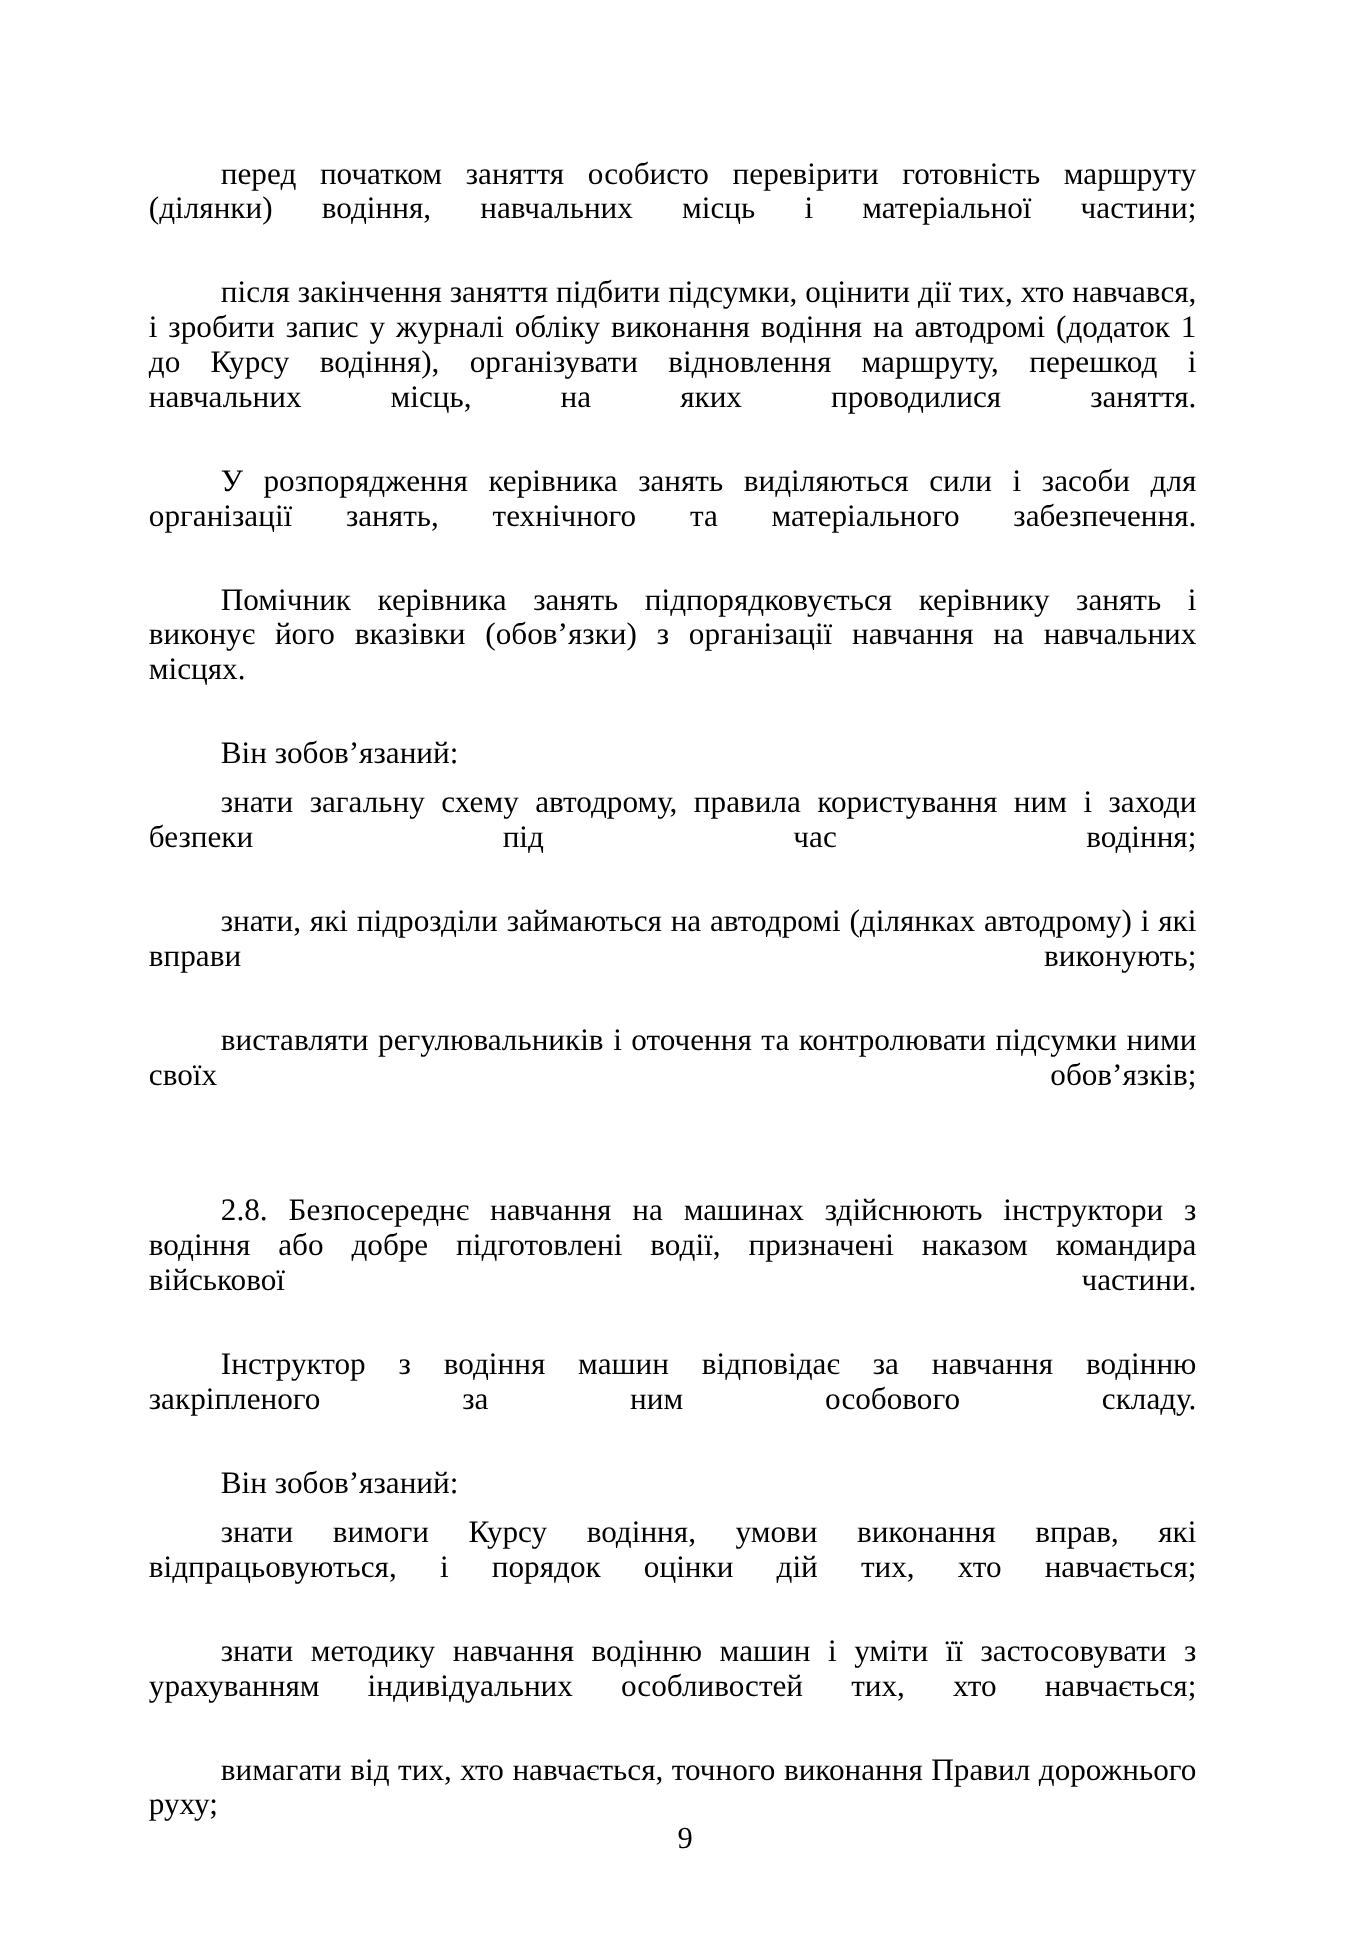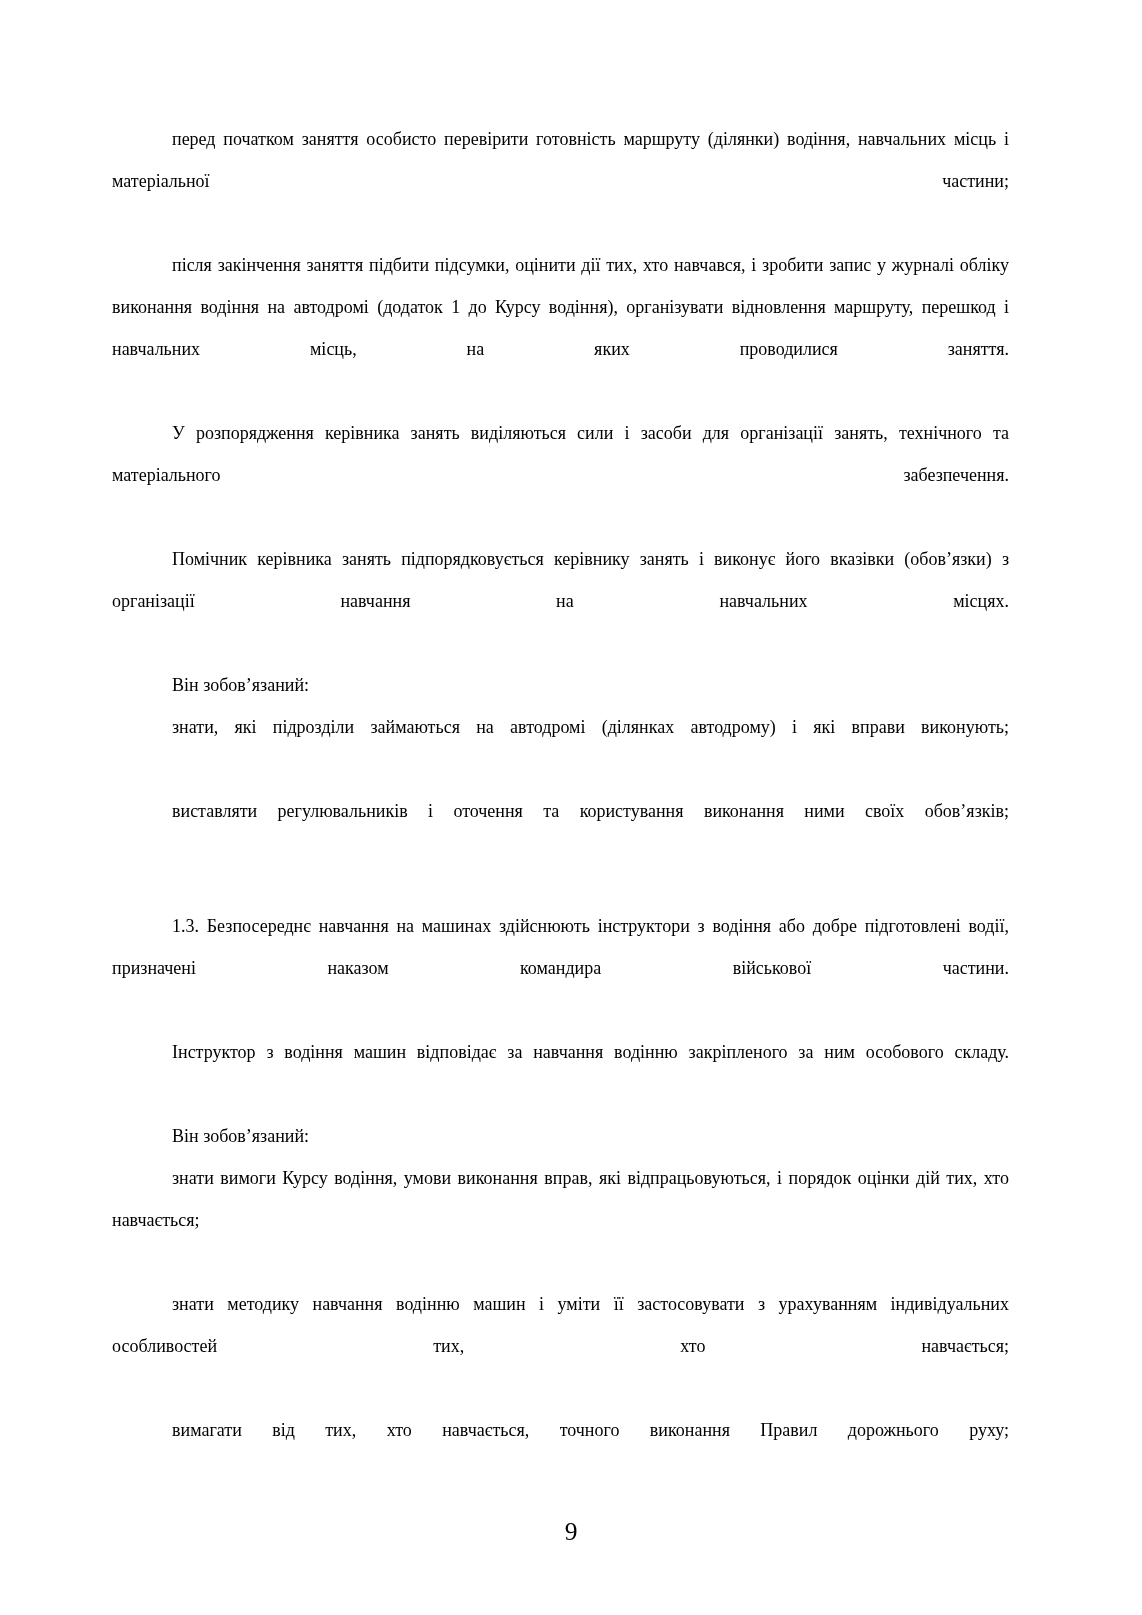--- a/index.html
+++ b/index.html
@@ -24,27 +24,27 @@
     height: 1615px;
     background: #ffffff;
   }
   .text-column {
     position: absolute;
     left: 112px;
     top: 118px;
     width: 897px;
   }
   p.para {
-    margin: 0;
+    margin: 12px;
     padding: 0;
     text-align: justify;
     text-justify: inter-word;
     text-indent: 60px;
-    font-size: 18px;
-    line-height: 42px;
+    font-size: 26px;
+    line-height: 29px;
     letter-spacing: 0px;
     word-spacing: 0px;
     hyphens: none;
   }
   .spacer-line {
     height: 31.4px;
   }
   .page-number {
     position: absolute;
     left: 0;
@@ -71,26 +71,27 @@
 
 <div class="page">
 
   <div class="text-column">
 
     <p class="para">перед початком заняття особисто перевірити готовність маршруту (ділянки) водіння, навчальних місць і матеріальної частини;</p>
     <p class="para">після закінчення заняття підбити підсумки, оцінити дії тих, хто навчався, і зробити запис у журналі обліку виконання водіння на автодромі (додаток 1 до Курсу водіння), організувати відновлення маршруту, перешкод і навчальних місць, на яких проводилися заняття.</p>
     <p class="para">У розпорядження керівника занять виділяються сили і засоби для організації занять, технічного та матеріального забезпечення.</p>
     <p class="para">Помічник керівника занять підпорядковується керівнику занять і виконує його вказівки (обов’язки) з організації навчання на навчальних місцях.</p>
     <p class="para nojust">Він зобов’язаний:</p>
+    <p class="para">знати загальну схему автодрому, правила користування ним і заходи безпеки під час водіння;</p>
     <p class="para">знати, які підрозділи займаються на автодромі (ділянках автодрому) і які вправи виконують;</p>
-    <p class="para">виставляти регулювальників і оточення та користування виконання ними своїх обов’язків;</p>
+    <p class="para">виставляти регулювальників і оточення та контролювати підсумки ними своїх обов’язків;</p>
 
     <div class="spacer-line"></div>
 
-    <p class="para">1.3. Безпосереднє навчання на машинах здійснюють інструктори з водіння або добре підготовлені водії, призначені наказом командира військової частини.</p>
+    <p class="para">2.8. Безпосереднє навчання на машинах здійснюють інструктори з водіння або добре підготовлені водії, призначені наказом командира військової частини.</p>
     <p class="para">Інструктор з водіння машин відповідає за навчання водінню закріпленого за ним особового складу.</p>
     <p class="para nojust">Він зобов’язаний:</p>
     <p class="para">знати вимоги Курсу водіння, умови виконання вправ, які відпрацьовуються, і порядок оцінки дій тих, хто навчається;</p>
     <p class="para">знати методику навчання водінню машин і уміти її застосовувати з урахуванням індивідуальних особливостей тих, хто навчається;</p>
     <p class="para">вимагати від тих, хто навчається, точного виконання Правил дорожнього руху;</p>
 
   </div>
 
   <div class="page-number">9</div>
 

